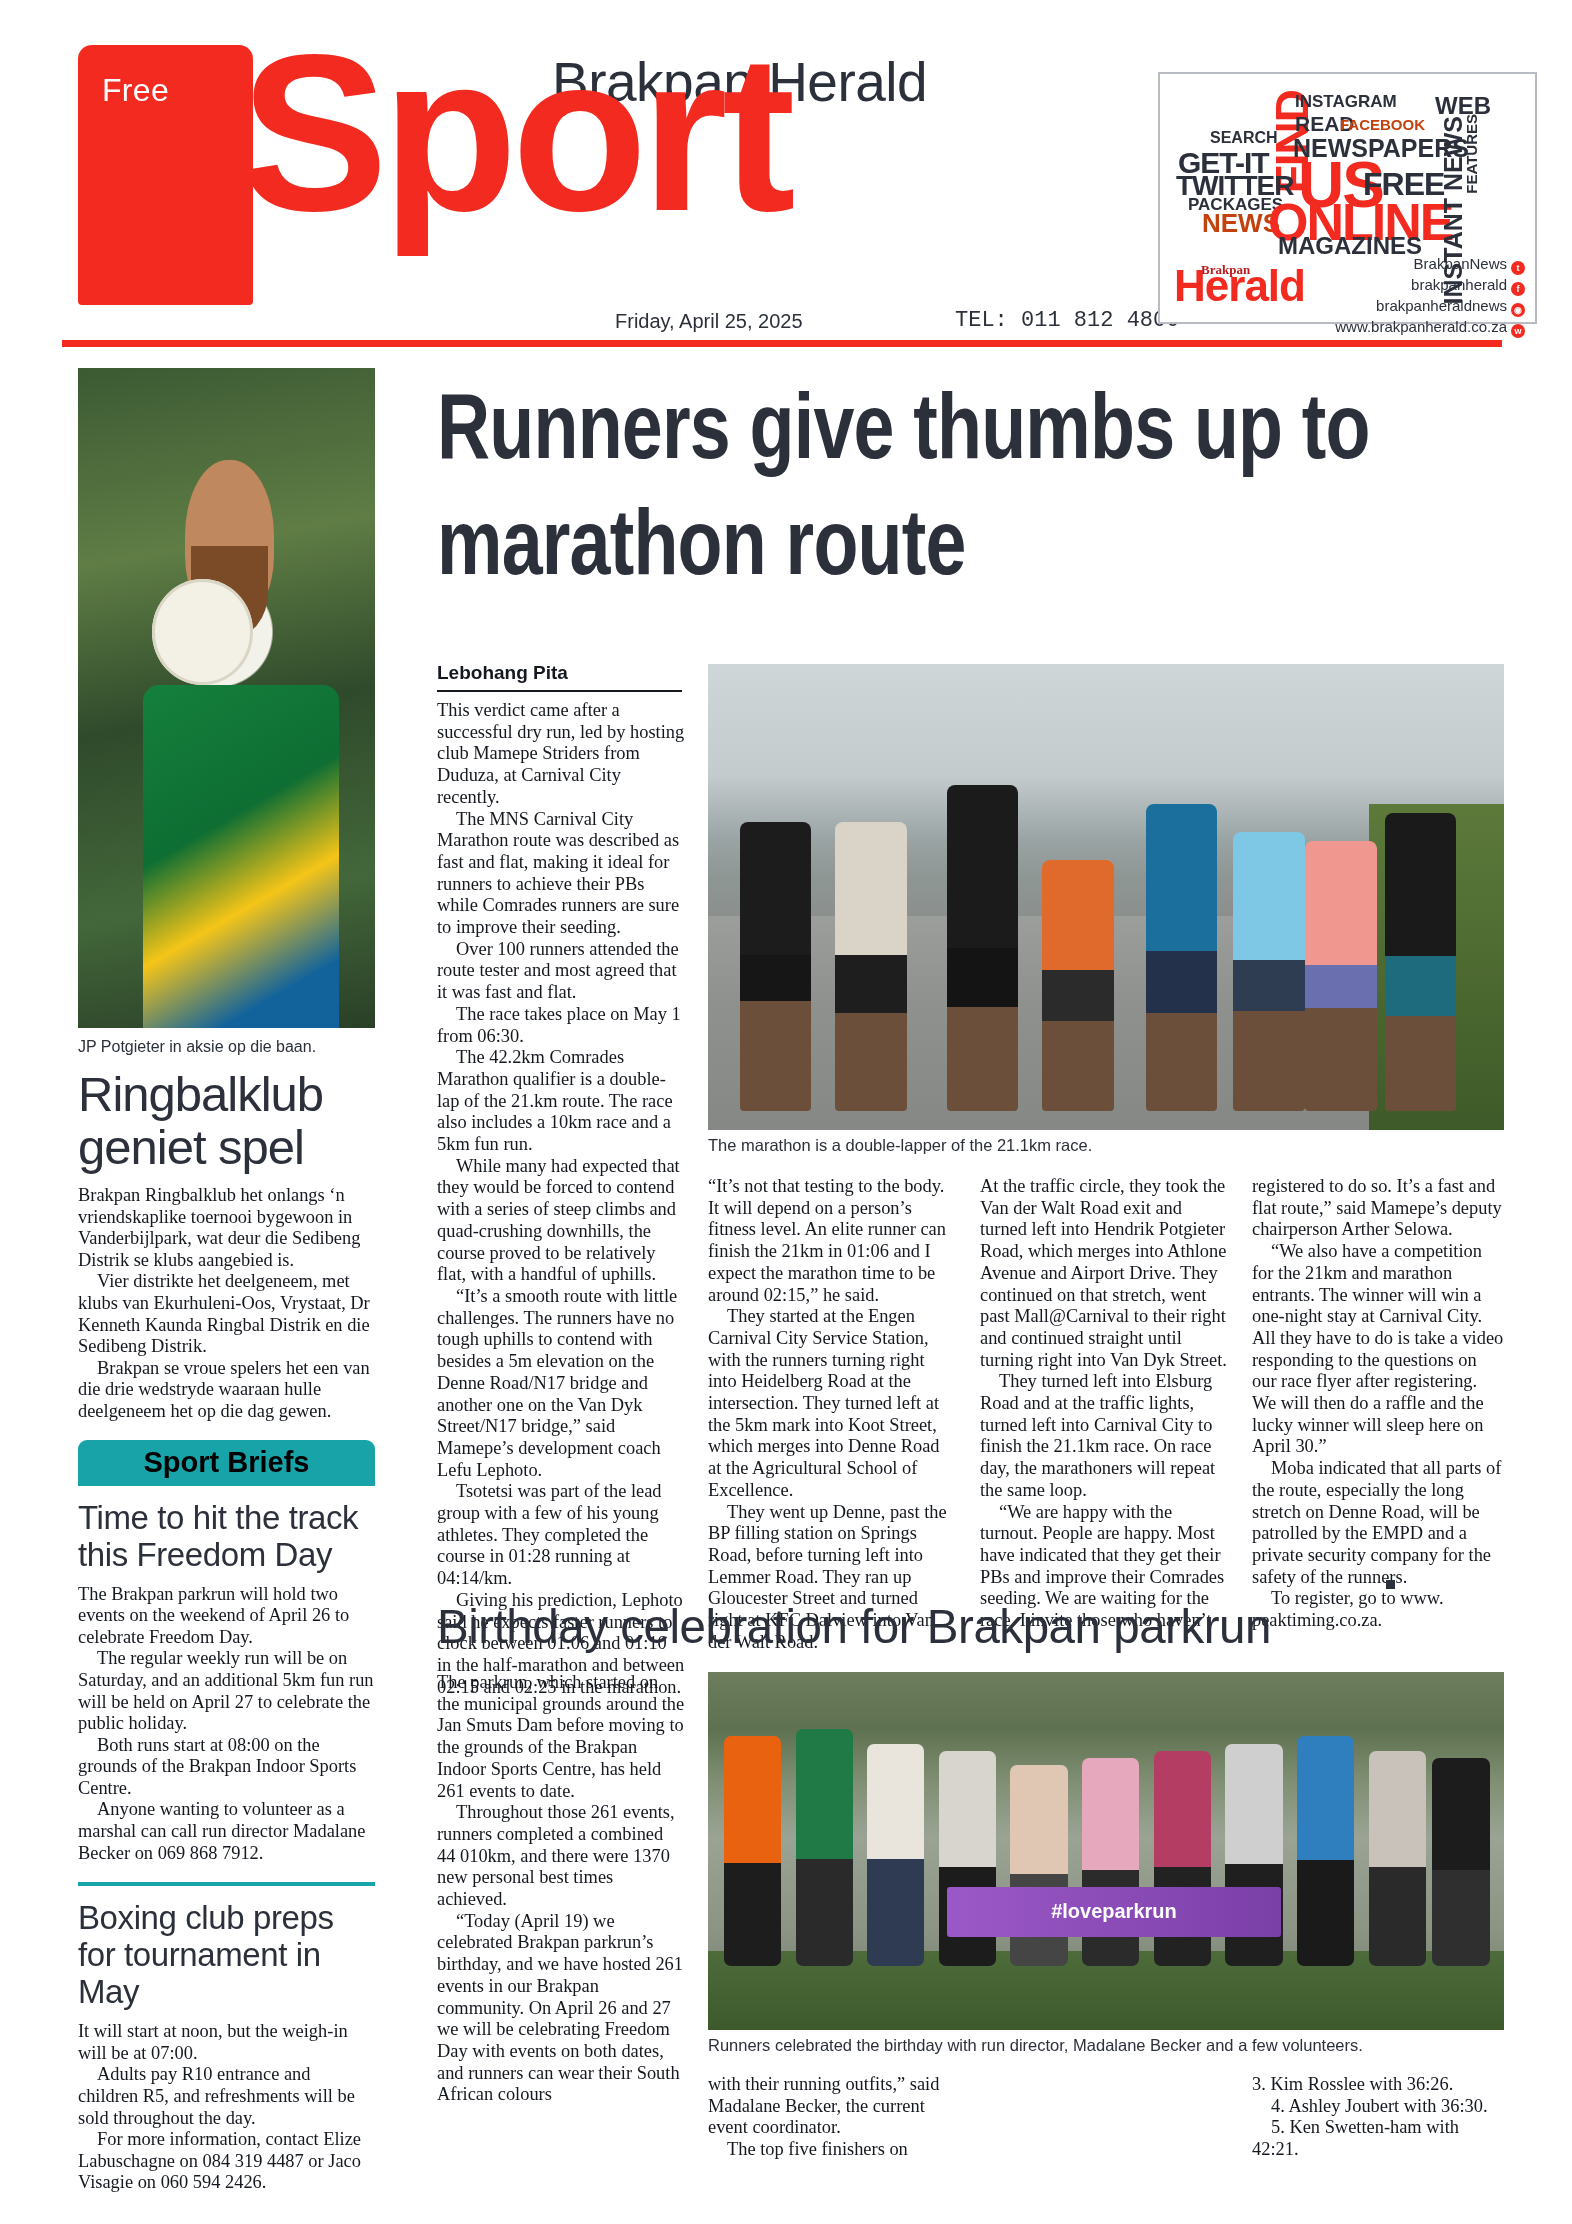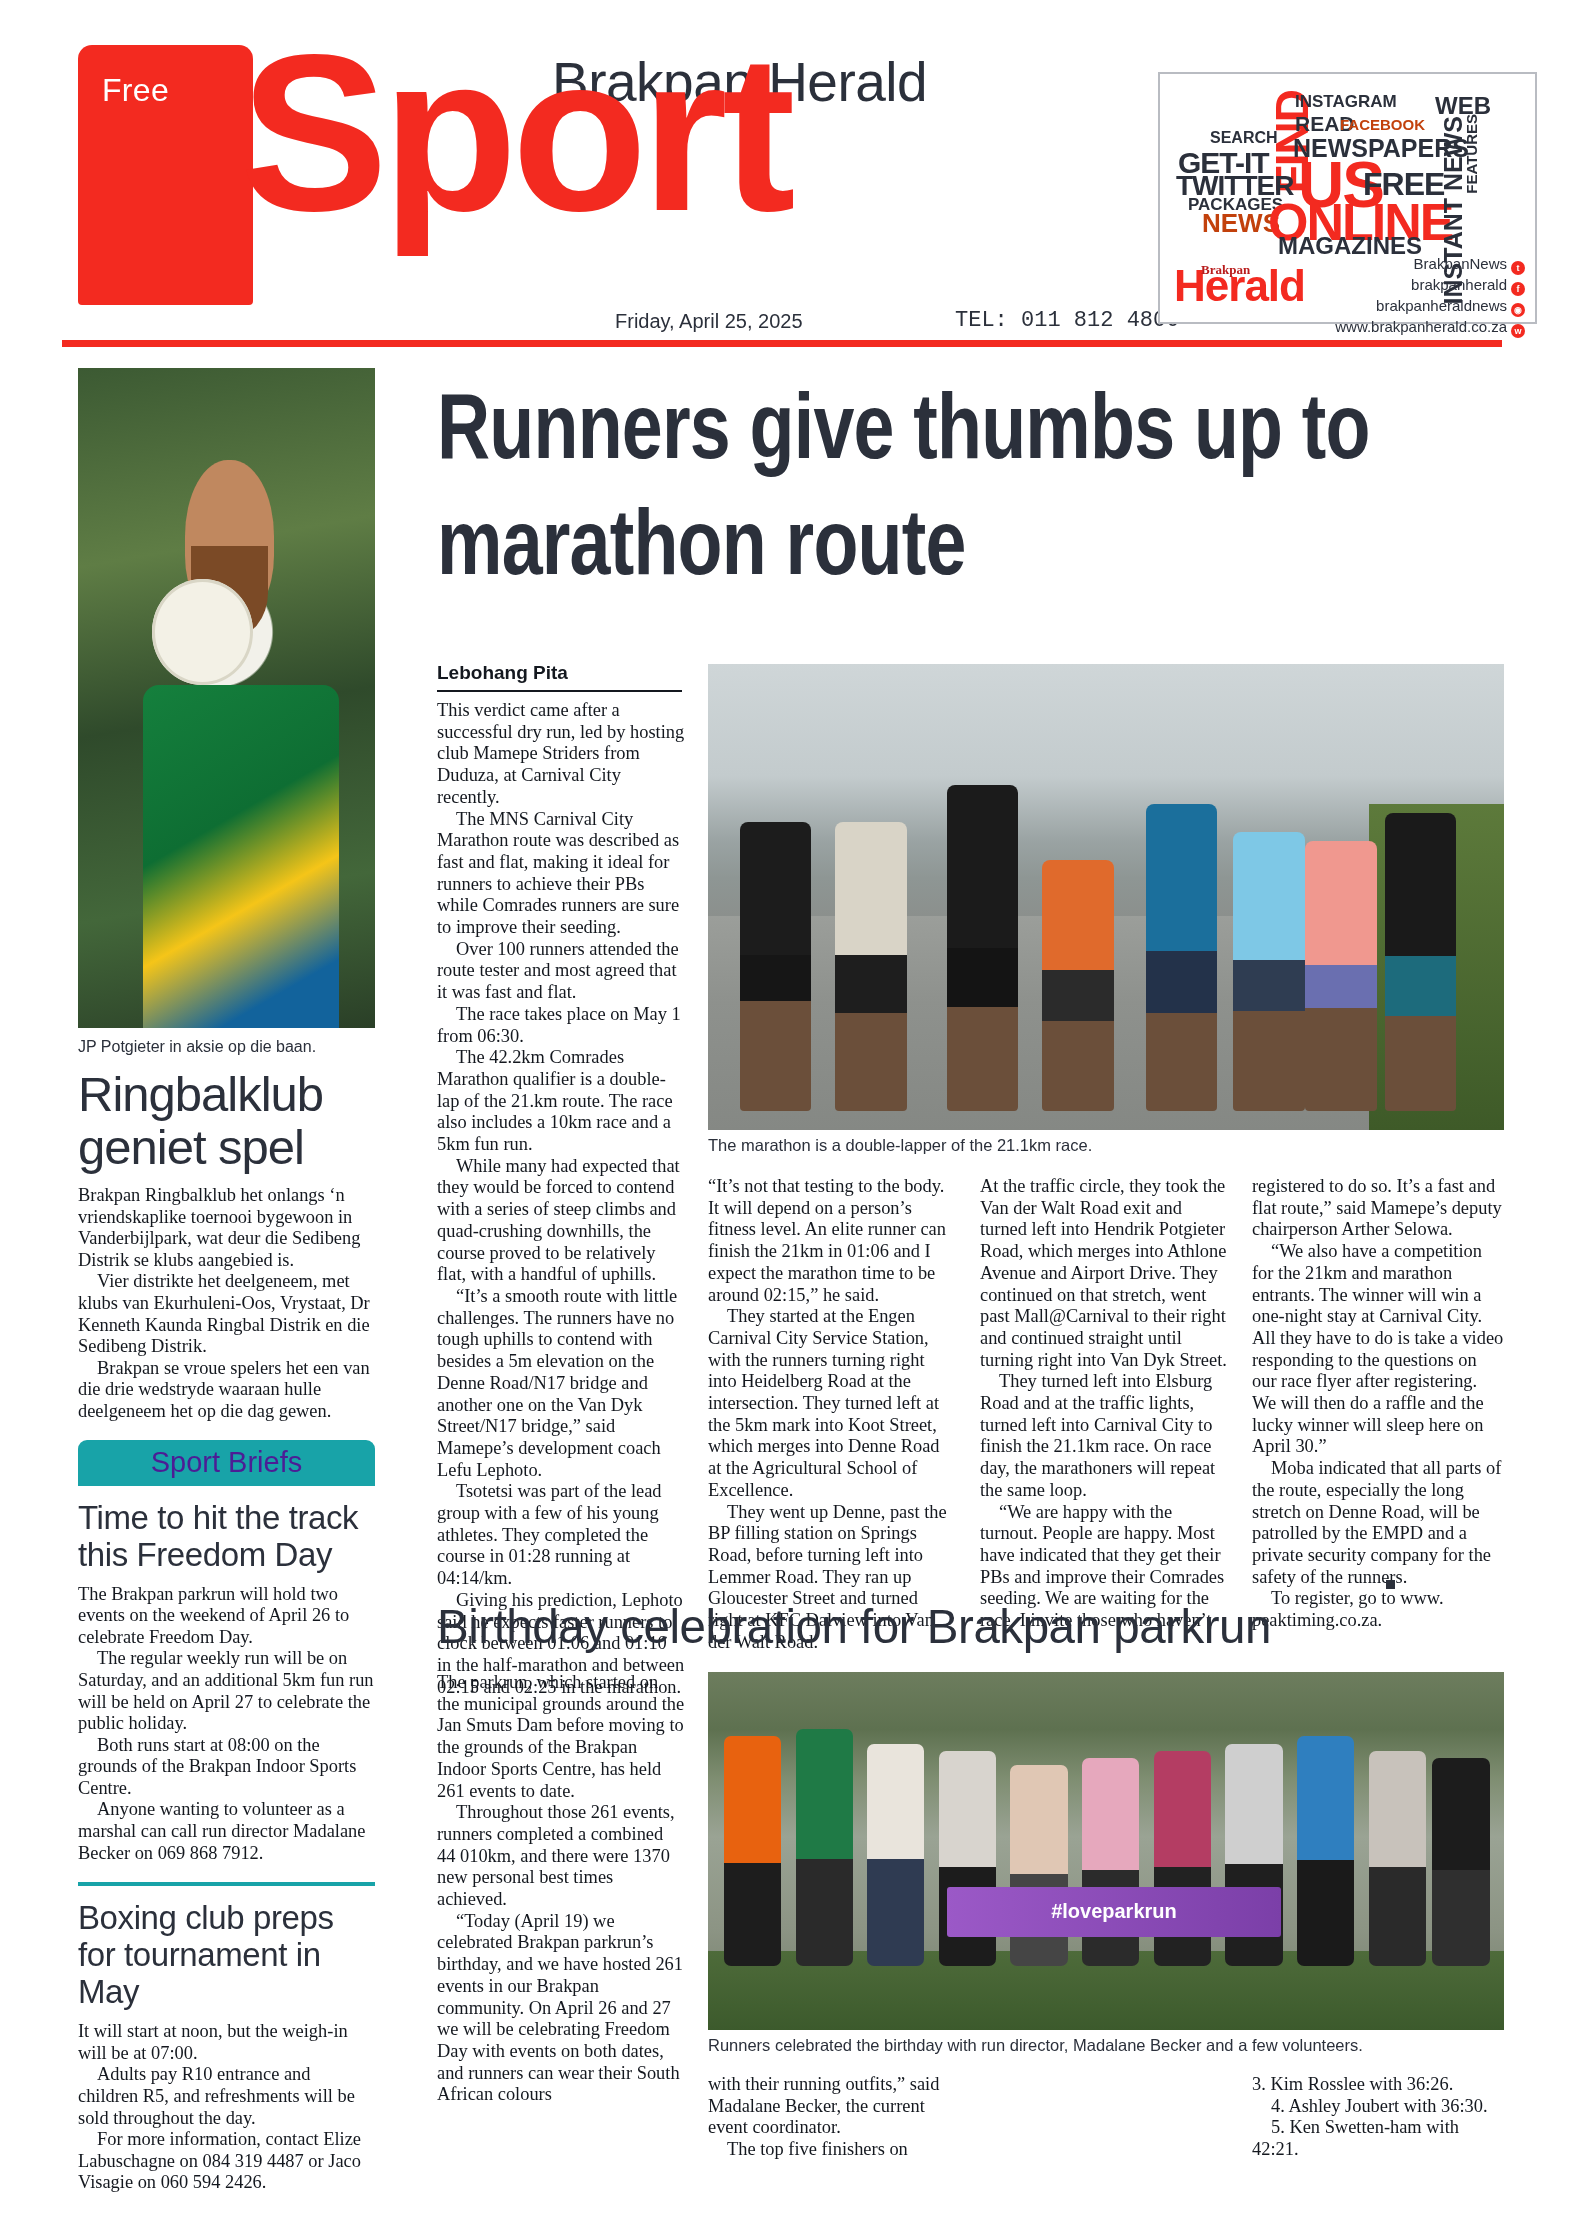--- a/index.html
+++ b/index.html
@@ -119,21 +119,21 @@
   }
   .body-left p{margin:0;}
   .body-left p+p{text-indent:19px;}
 
   .briefs-banner{
     margin-top:17px;width:297px;height:46px;background:#18a3a8;
     border-radius:9px 9px 0 0;
     display:flex;align-items:center;justify-content:center;
   }
   .briefs-banner span{
-    font-family:"Liberation Sans", sans-serif;font-weight:400;font-size:29px;color:#4c1d95;
+    font-family:"Liberation Sans", sans-serif;font-weight:700;font-size:29px;color:#000000;
   }
   .brief-head{
     font-family:"Liberation Sans", sans-serif;font-size:33px;line-height:37px;
     color:#2b303b;margin-top:13px;letter-spacing:-.4px;
   }
   .teal-rule{width:297px;height:4px;background:#18a3a8;margin-top:18px;}
 
   
   .main-head{
     position:absolute;left:437px;top:368px;width:1070px;

